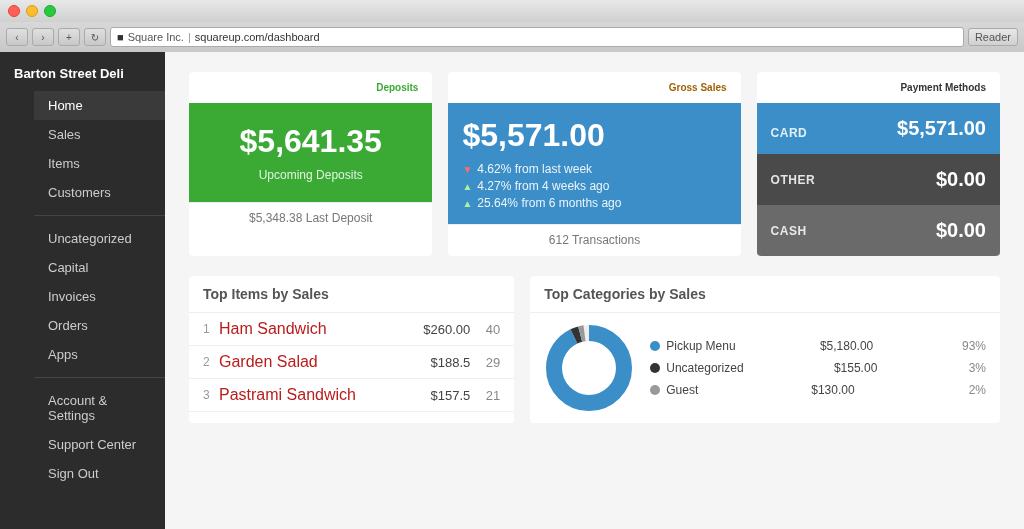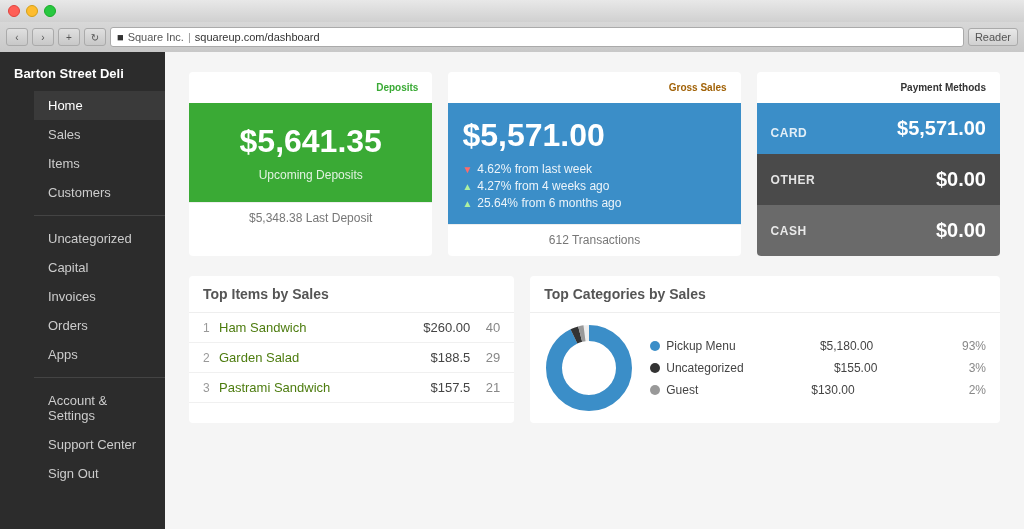--- a/index.html
+++ b/index.html
@@ -70,21 +70,21 @@
     .payment-value { font-size: 20px; color: white; font-weight: 600; }
 
     
     .bottom-row { display: flex; gap: 16px; }
     .card-items { flex: 0.9; }
     .card-categories { flex: 1.3; }
     .bottom-card-header { padding: 10px 14px; font-size: 14px; font-weight: 600; color: #555; border-bottom: 1px solid #eee; }
     .items-table { width: 100%; }
     .items-row { display: flex; align-items: center; padding: 7px 14px; border-bottom: 1px solid #f0f0f0; }
     .items-num { width: 16px; color: #999; font-size: 12px; }
-    .items-name { flex: 1; color: #4d7c0f; font-size: 13px; }
+    .items-name { flex: 1; color: #b91c1c; font-size: 16px; }
     .items-price { width: 60px; text-align: right; color: #444; font-size: 13px; }
     .items-count { width: 30px; text-align: right; color: #888; font-size: 13px; }
 
     
     .categories-content { display: flex; align-items: center; padding: 10px 14px; gap: 16px; }
     .donut-container { width: 90px; height: 90px; position: relative; flex-shrink: 0; }
     .donut-svg { width: 90px; height: 90px; }
     .categories-legend { flex: 1; }
     .legend-row { display: flex; align-items: center; justify-content: space-between; padding: 4px 0; font-size: 12px; }
     .legend-dot { width: 10px; height: 10px; border-radius: 50%; margin-right: 6px; flex-shrink: 0; }

